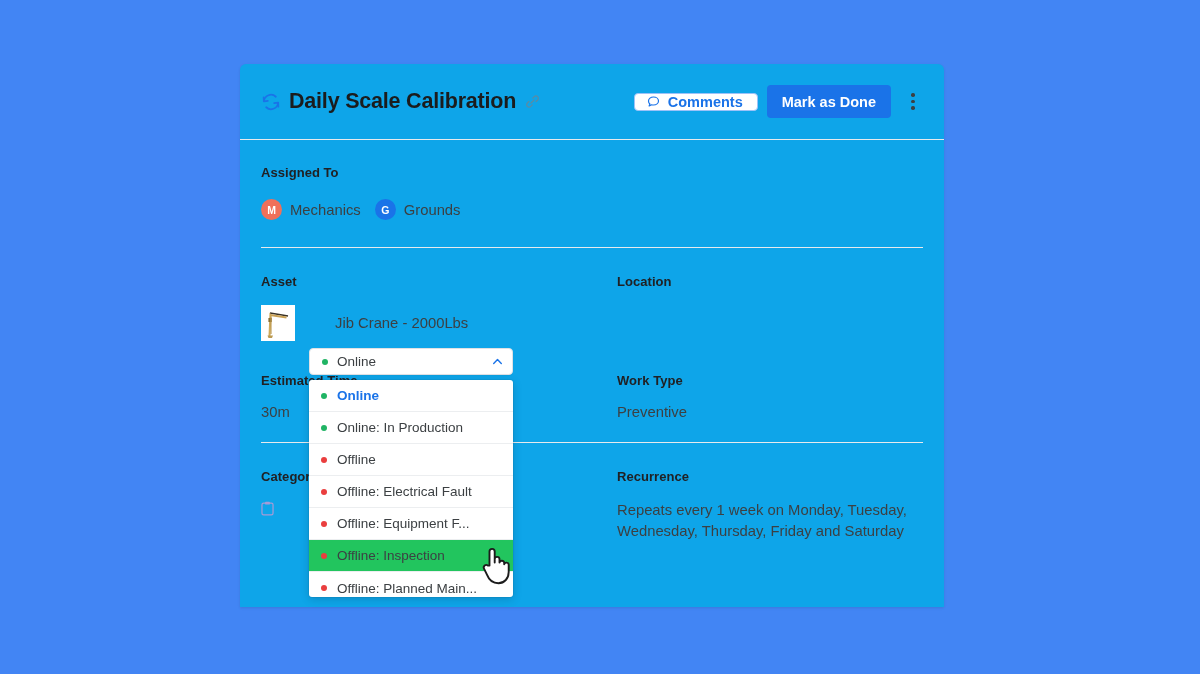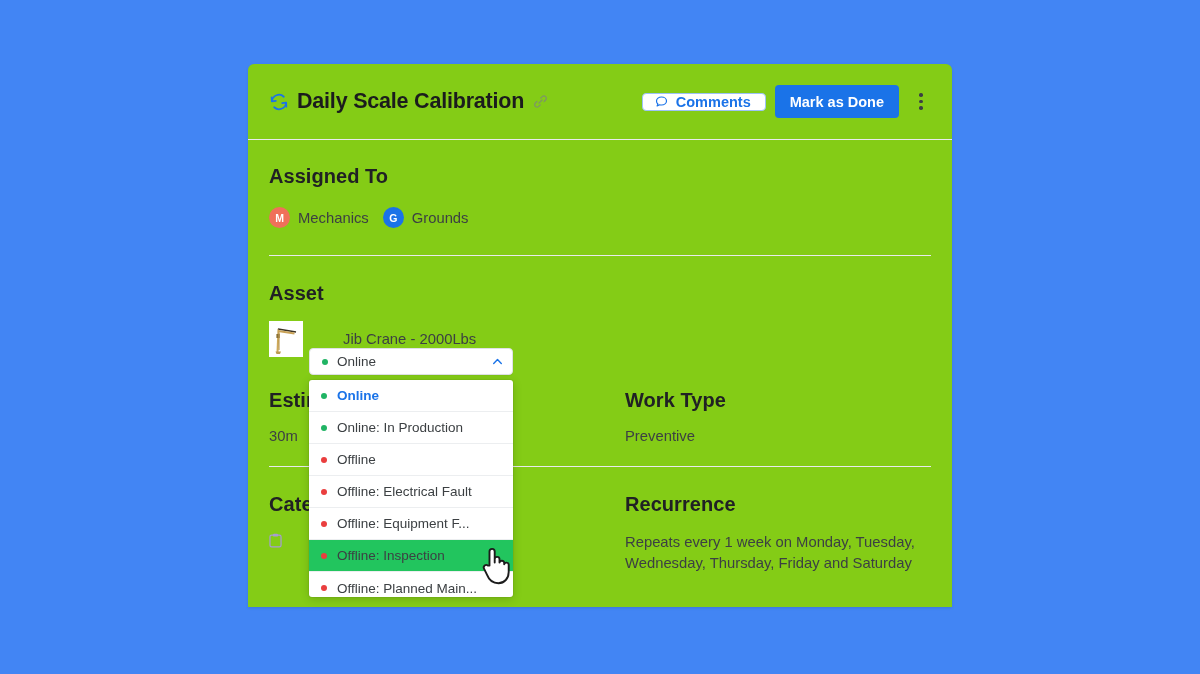--- a/index.html
+++ b/index.html
@@ -12,25 +12,25 @@
 
   body {
     background: #4285f4;
     font-family: "Liberation Sans", sans-serif;
     -webkit-font-smoothing: antialiased;
   }
 
   
   .card {
     position: absolute;
-    left: 248px;
+    left: 240px;
     top: 64px;
     width: 704px;
     height: 543px;
-    background: #84cc16;
+    background: #0ea5e9;
     border-radius: 6px 6px 0 0;
     overflow: visible;
     box-shadow: 0 1px 3px rgba(0,0,0,.10);
   }
 
   
   .card-header {
     height: 76px;
     border-bottom: 1px solid #e8eaed;
     display: flex;
@@ -116,21 +116,21 @@
     background: #3c4043;
     display: block;
   }
 
   
   .section {
     padding: 0 21px;
   }
 
   .sec-label {
-    font-size: 20px;
+    font-size: 13px;
     font-weight: 700;
     color: #202124;
     letter-spacing: .05px;
   }
 
   .sec-value {
     font-size: 14.8px;
     color: #3c4043;
     font-weight: 400;
   }
@@ -354,20 +354,21 @@
           <path d="M9 10 L25.5 12.5" stroke="#c9a257" stroke-width="2.2" fill="none"></path>
           <rect x="7.4" y="13" width="3.4" height="4" fill="#8a6f33"></rect>
           <path d="M6.5 30.5 L12 30.5 L11 33 L7.5 33 Z" fill="#bb9a52"></path>
           <path d="M10 11.5 L10 29" stroke="#b9974f" stroke-width="1.1" fill="none"></path>
         </svg>
         <span class="sec-value">Jib Crane - 2000Lbs</span>
       </div>
     </div>
 
     <div class="field-block">
+      <div class="sec-label">Location</div>
     </div>
   </div>
 
   <div class="grid2" style="margin-top:32px">
 
     <div class="field-block" style="padding-top:0">
       <div class="sec-label">Estimated Time</div>
       <div class="fval sec-value">30m</div>
     </div>
 

